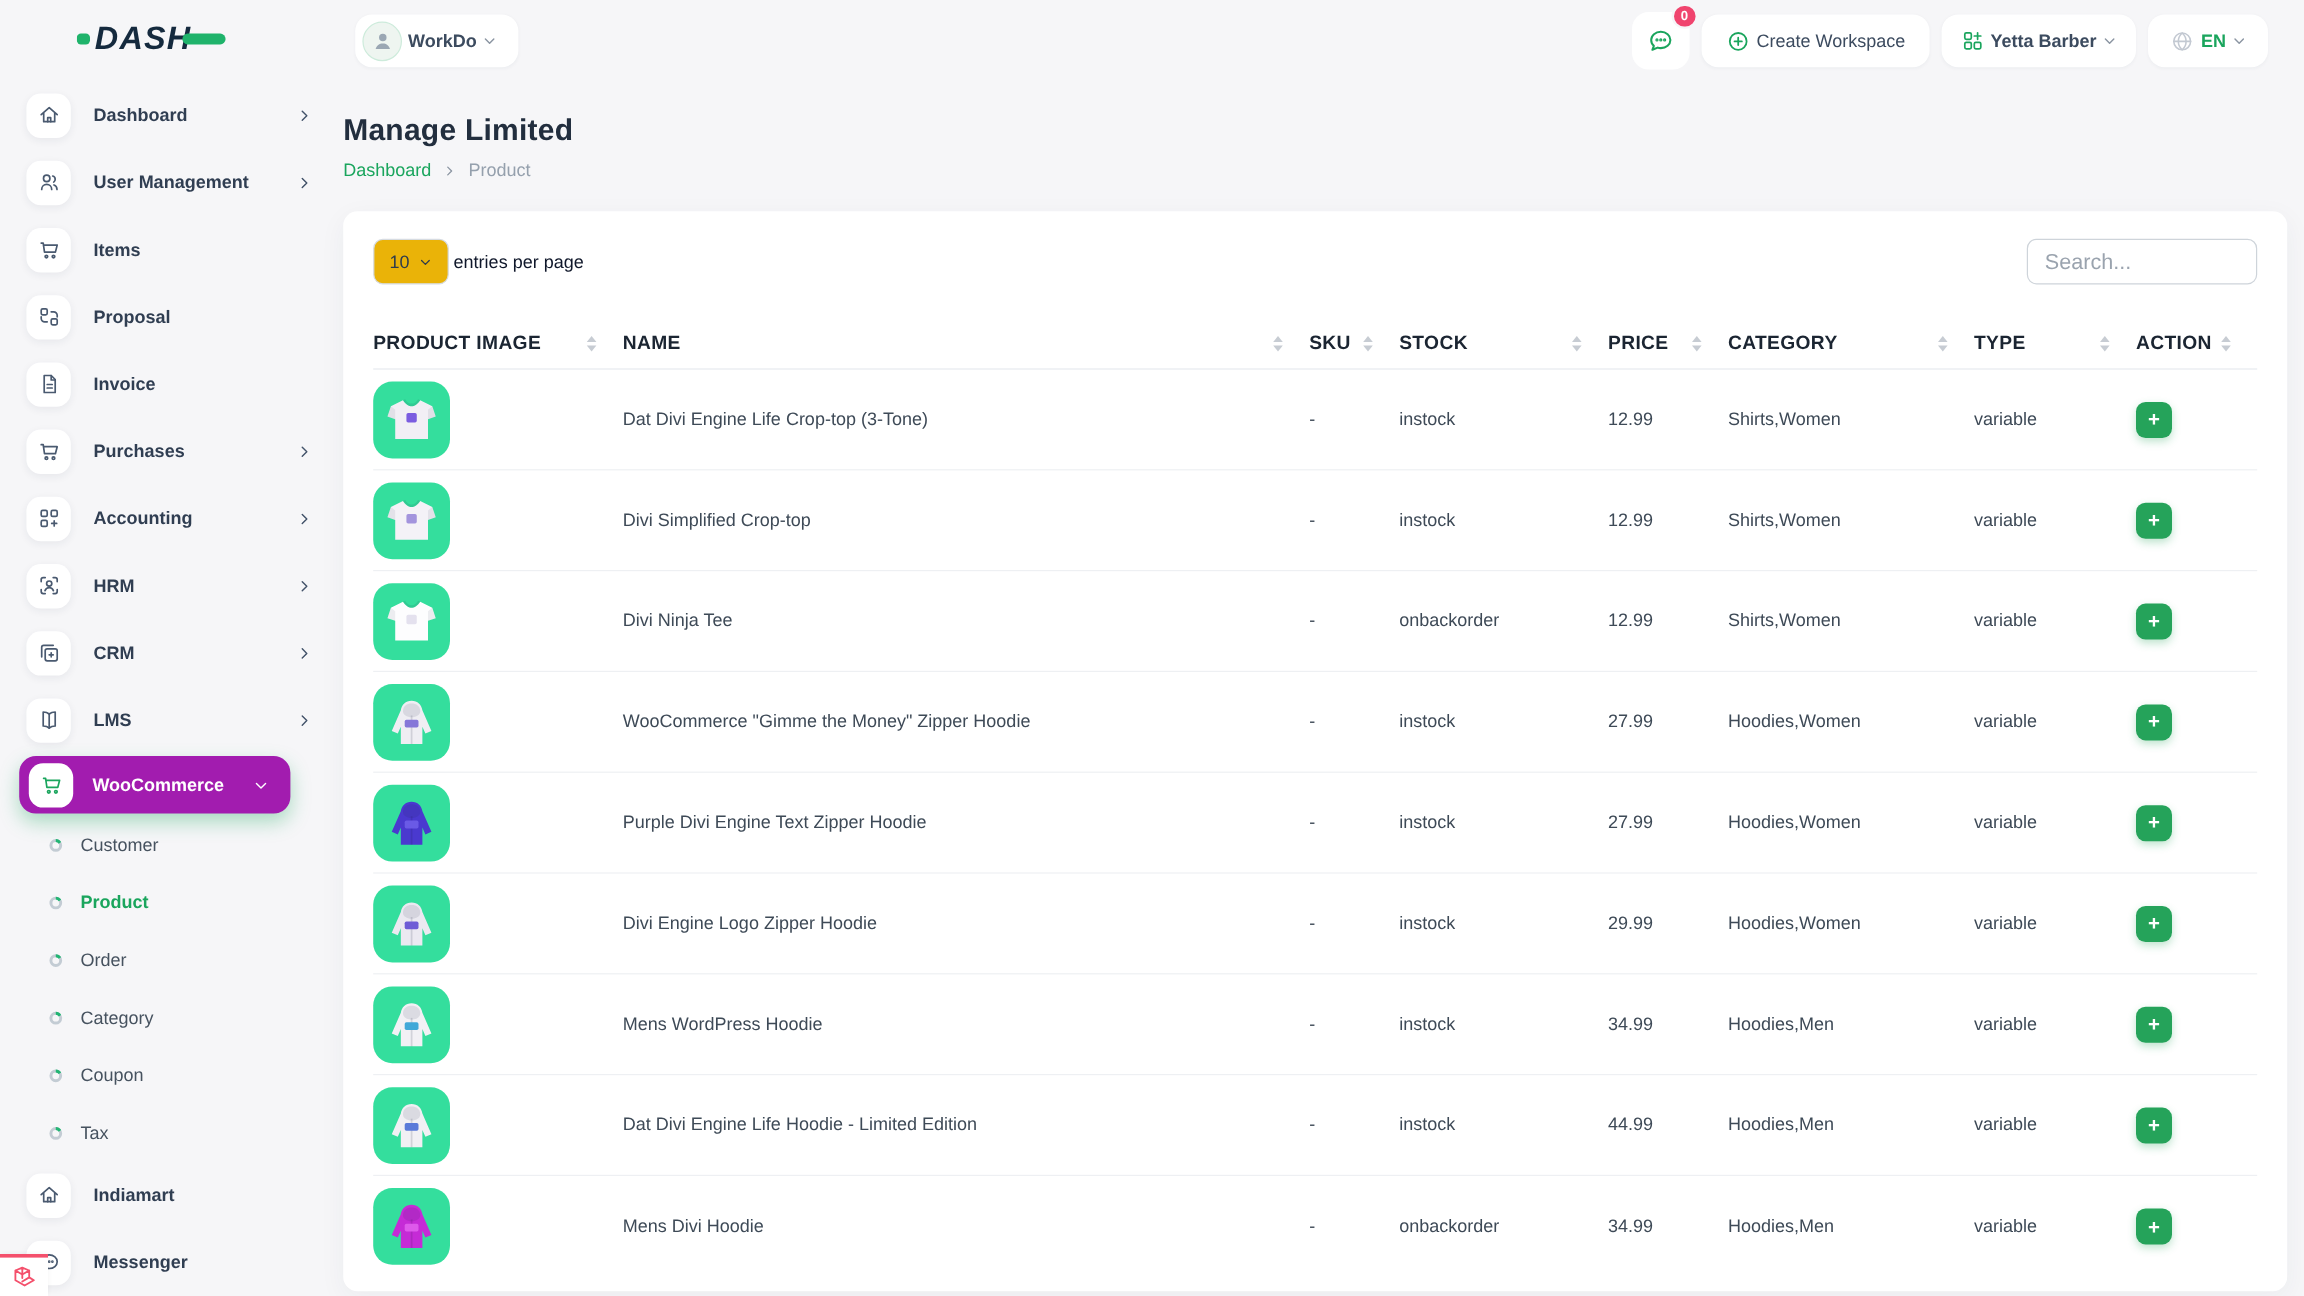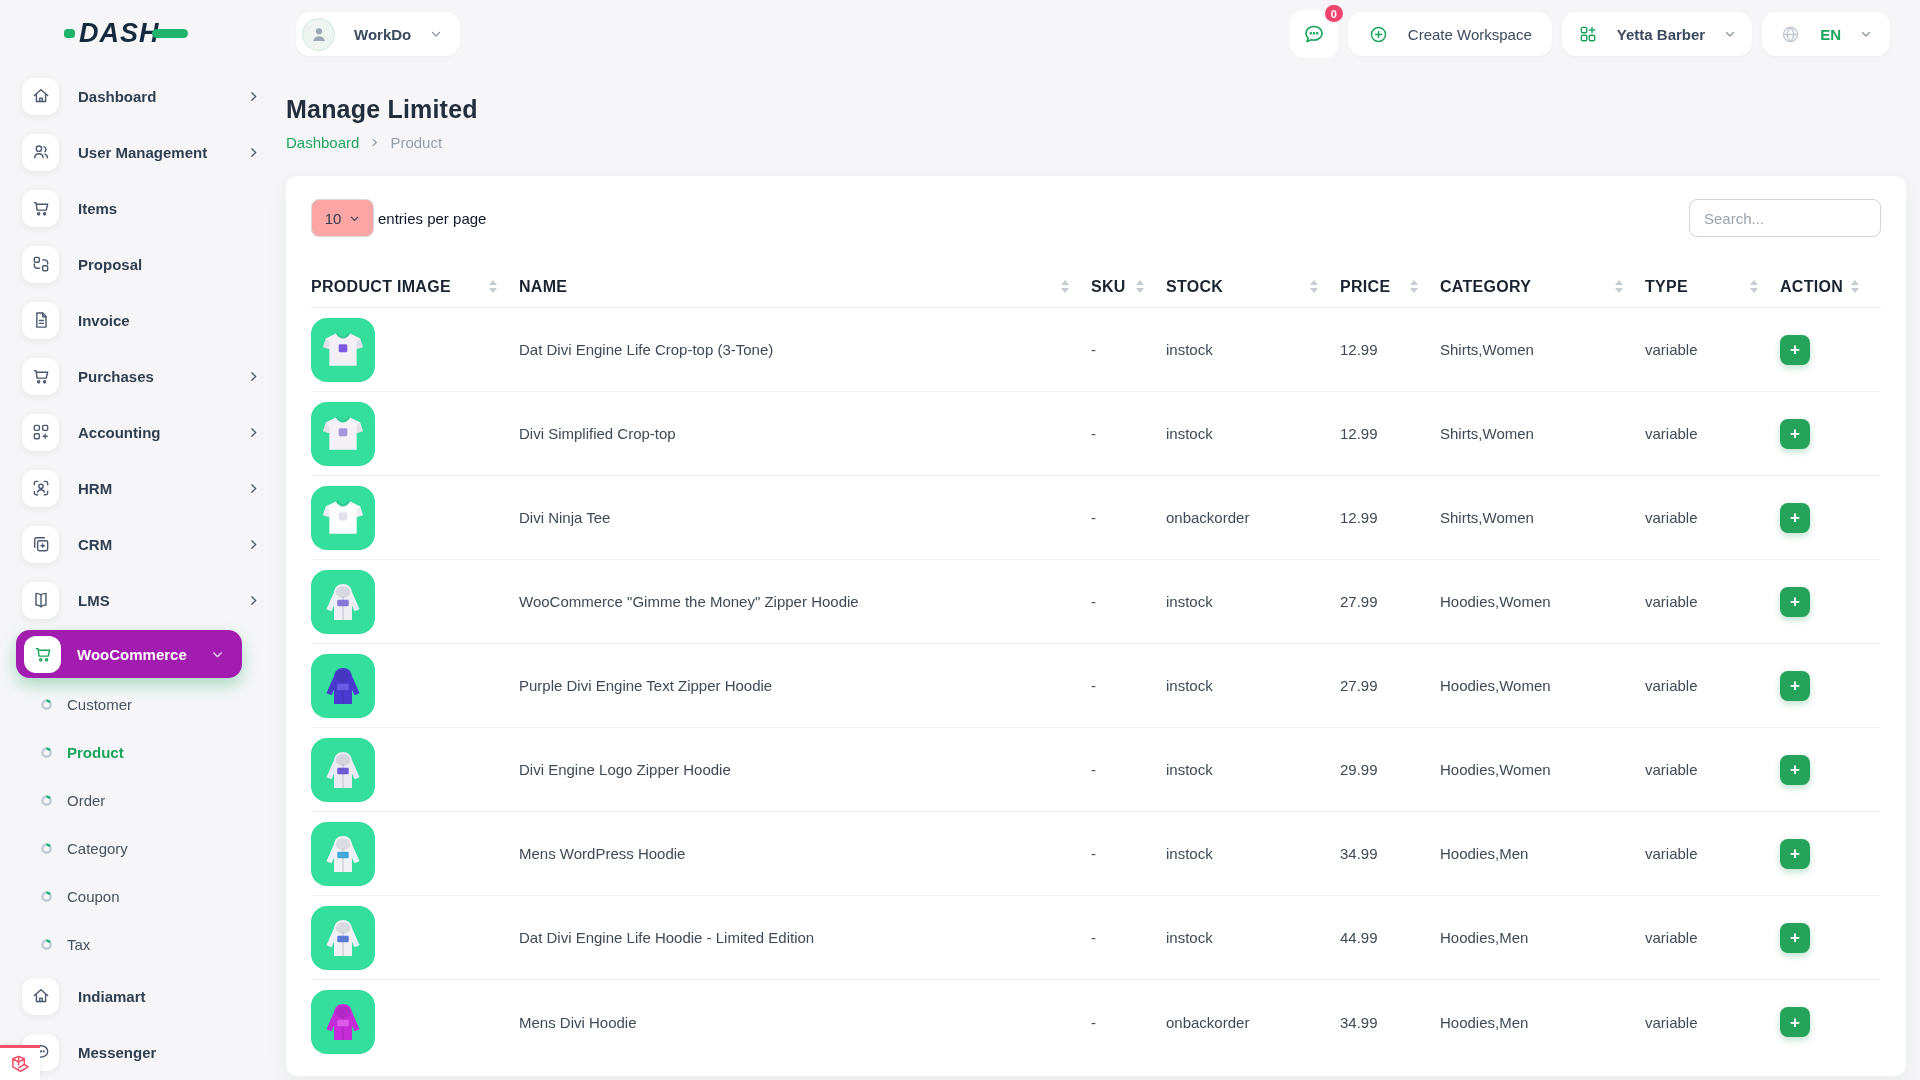--- a/index.html
+++ b/index.html
@@ -6,21 +6,21 @@
   html,body { width:1920px; height:1080px; overflow:hidden; }
   body {
     font-family:"Liberation Sans","DejaVu Sans",sans-serif;
     background:#f6f6f8; color:#3e4a57; font-size:15px;
   }
   svg.ic { width:20px; height:20px; stroke:currentColor; fill:none; stroke-width:1.7; stroke-linecap:round; stroke-linejoin:round; }
 
   
   .topbar { position:absolute; left:0; top:0; width:1920px; height:68px; display:flex; align-items:center; }
   .logo { margin-left:64px; width:132px; flex:0 0 auto; }
-  .pill { background:#fff; border-radius:14px; height:44px; display:flex; align-items:center; gap:19px;
+  .pill { background:#fff; border-radius:14px; height:44px; display:flex; align-items:center; gap:5px;
           padding:0 16px; box-shadow:0 1px 3px rgba(25,40,70,.04); cursor:pointer; color:#3c4b5f; font-weight:600; }
   .workspace-pill { margin-left:100px; padding:0 18px 0 6px; }
   .avatar { width:33px; height:33px; border-radius:50%; background:#eef5f0; border:1px solid #cdebdb;
             display:flex; align-items:center; justify-content:center; overflow:hidden; }
   .top-right { margin-left:auto; margin-right:30px; display:flex; align-items:center; gap:10px; }
   .icon-btn { position:relative; width:48px; height:48px; background:#fff; border-radius:14px;
               display:flex; align-items:center; justify-content:center; cursor:pointer; }
   .badge { position:absolute; top:-7px; right:-7px; min-width:21px; height:21px; padding:0 6px; background:#f0446e;
            border:2px solid #f6f6f8; border-radius:11px; color:#fff; font-size:11px; font-weight:700;
            display:flex; align-items:center; justify-content:center; }
@@ -53,25 +53,25 @@
   .main { position:absolute; left:286px; top:68px; width:1620px; }
   .page-title { margin-top:27px; font-size:25px; font-weight:700; color:#222e3e; letter-spacing:.2px; }
   .breadcrumb { margin-top:10px; display:flex; align-items:center; gap:10px; font-size:15px; }
   .breadcrumb .bc-link { color:#1aa55d; cursor:pointer; }
   .breadcrumb .bc-current { color:#95a0ad; }
 
   .card { margin-top:25px; background:#fff; border-radius:12px; box-shadow:0 6px 22px rgba(40,50,70,.05);
           padding:23px 25px 0 25px; height:900px; }
   .controls { display:flex; align-items:center; height:38px; }
   .select-box { width:63px; height:38px; border:1px solid #d6dbe1; border-radius:8px; display:flex; align-items:center;
-                justify-content:center; gap:8px; color:#2f3c4c; cursor:pointer; background:#fca5a5; font-size:15px; }
+                justify-content:center; gap:8px; color:#2f3c4c; cursor:pointer; background:#eab308; font-size:15px; }
   .select-box svg { width:11px; height:11px; stroke:#2f3c4c; fill:none; stroke-width:2.4; stroke-linecap:round; stroke-linejoin:round; }
   .controls .entries { margin-left:4px; color:#0f172a; }
   .search-input { margin-left:auto; width:192px; height:38px; border:1px solid #ced4da; border-radius:8px;
-                  padding:0 14px; font-size:15px; color:#3e4a57; outline:none; font-family:inherit; background:#fff; }
+                  padding:0 14px; font-size:18px; color:#3e4a57; outline:none; font-family:inherit; background:#fff; }
   .search-input::placeholder { color:#9aa3ae; }
 
   .thead, .trow { display:grid; grid-template-columns:208px 572px 75px 174px 100px 205px 135px 101px; align-items:center; }
   .thead { margin-top:29px; height:42px; border-bottom:1px solid #e7eaee; }
   .th { display:flex; align-items:center; justify-content:space-between; padding-right:22px; cursor:pointer; }
   .th-label { font-size:16px; font-weight:700; color:#1b2532; letter-spacing:.3px; }
   .sort { display:flex; flex-direction:column; gap:3px; }
   .sort i { display:block; width:0; height:0; border-left:4px solid transparent; border-right:4px solid transparent; }
   .sort i.up { border-bottom:5px solid #c7ccd3; }
   .sort i.dn { border-top:5px solid #c7ccd3; }

